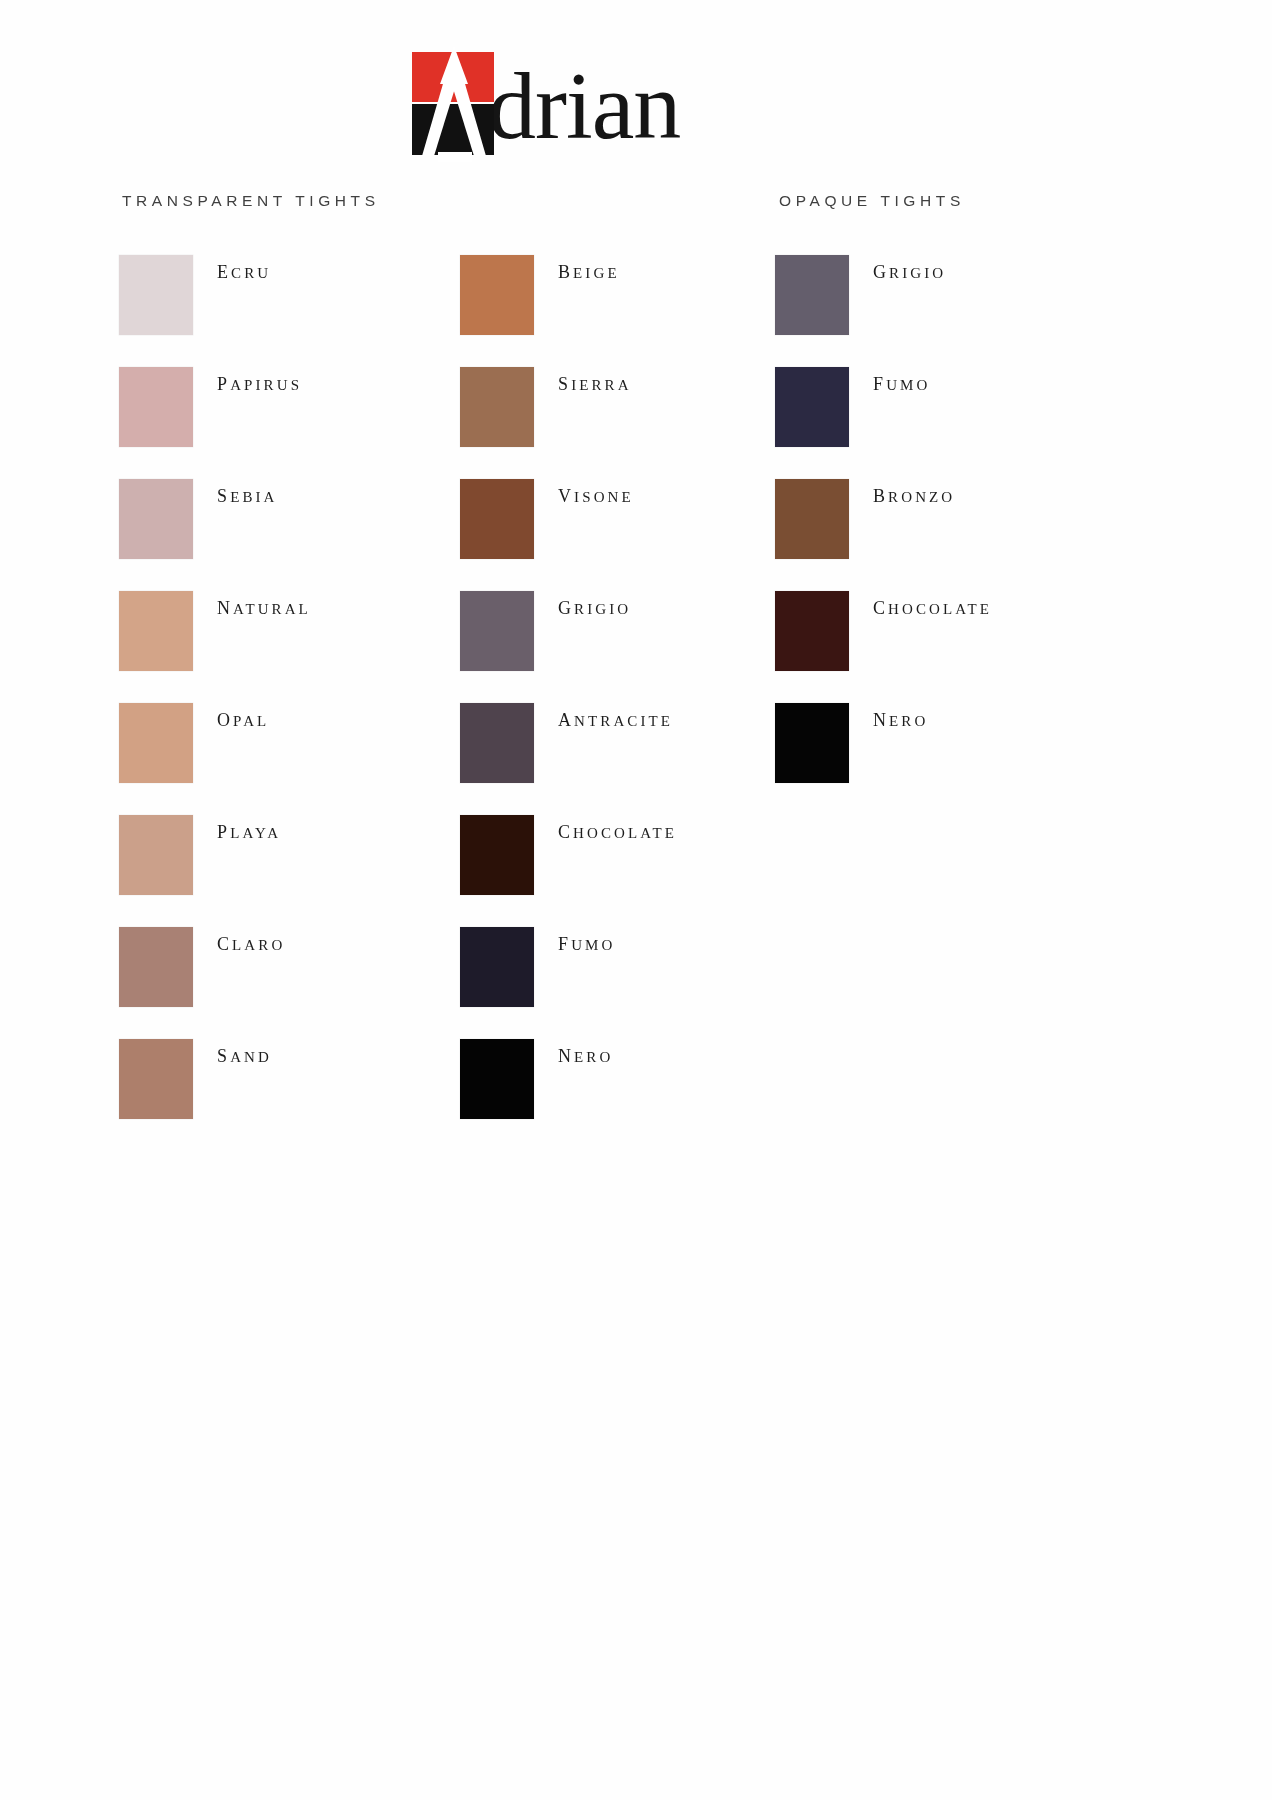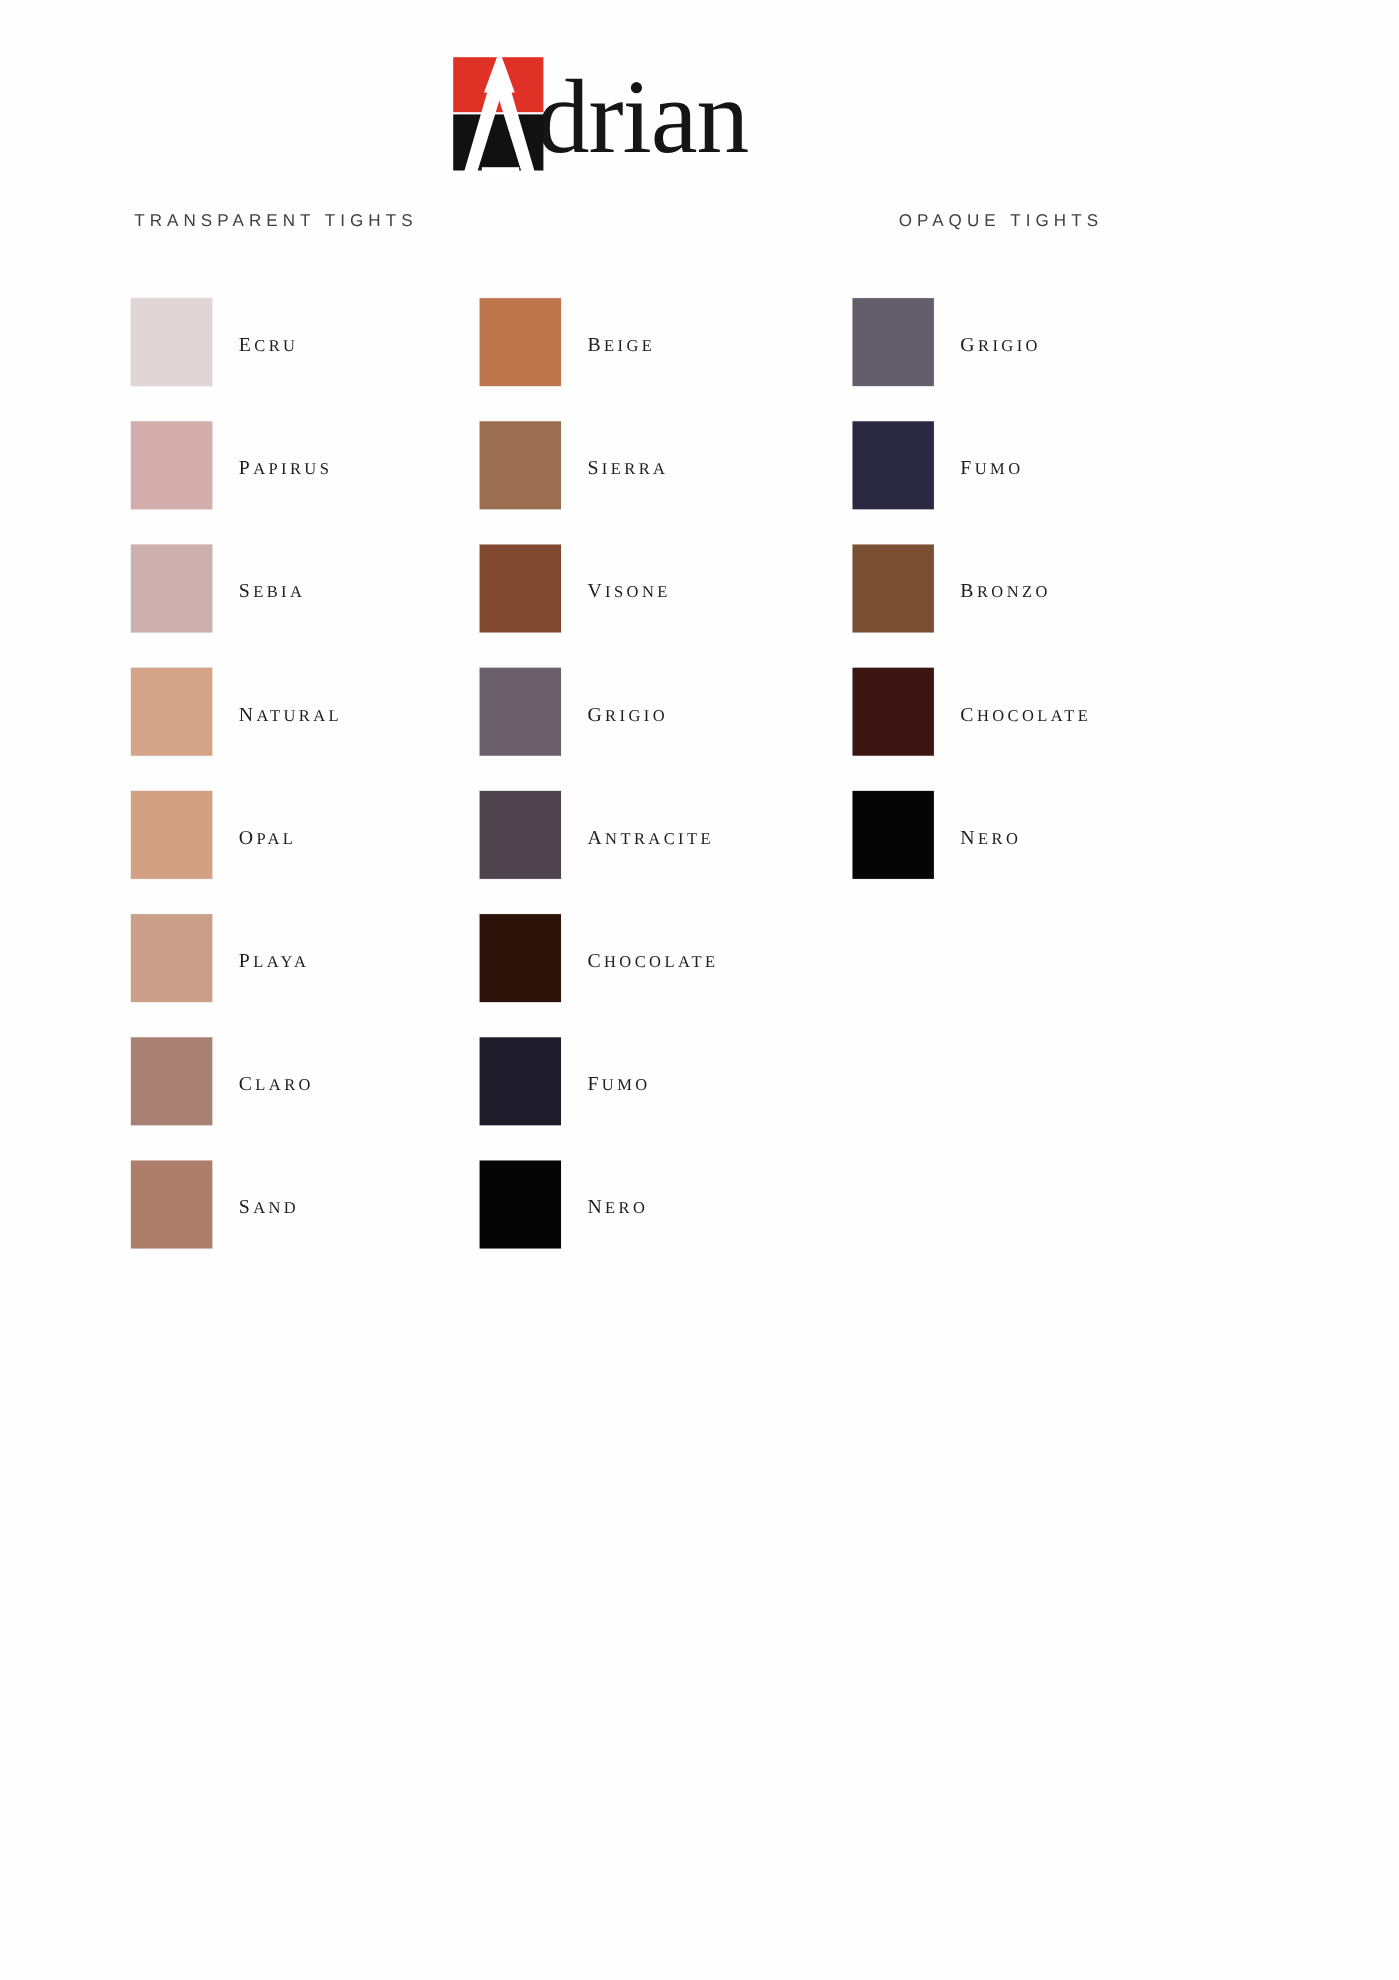--- a/index.html
+++ b/index.html
@@ -71,34 +71,33 @@
   .section-header {
     position: absolute;
     font-family: "Liberation Sans", sans-serif;
     font-size: 15.5px;
     letter-spacing: 4.6px;
     color: #404040;
     font-weight: 300;
     white-space: nowrap;
   }
   #hdr-transparent { left: 122px; top: 192px; }
-  #hdr-opaque { left: 779px; top: 192px; margin-left: 38px; }
+  #hdr-opaque { left: 779px; top: 192px; }
 
   
   .column {
     position: absolute;
     top: 255px;
   }
   #col-1 { left: 119px; }
-  #col-2 { left: 436px; }
+  #col-2 { left: 460px; }
   #col-3 { left: 775px; }
 
   .swatch-row {
     display: flex;
-    align-items: center;
     height: 112px;
   }
   .swatch {
     width: 74px;
     height: 80px;
     flex: 0 0 auto;
     box-shadow: 0 0 0 0.5px rgba(0,0,0,0.06);
   }
   .swatch-label {
     font-family: "Liberation Serif", serif;

